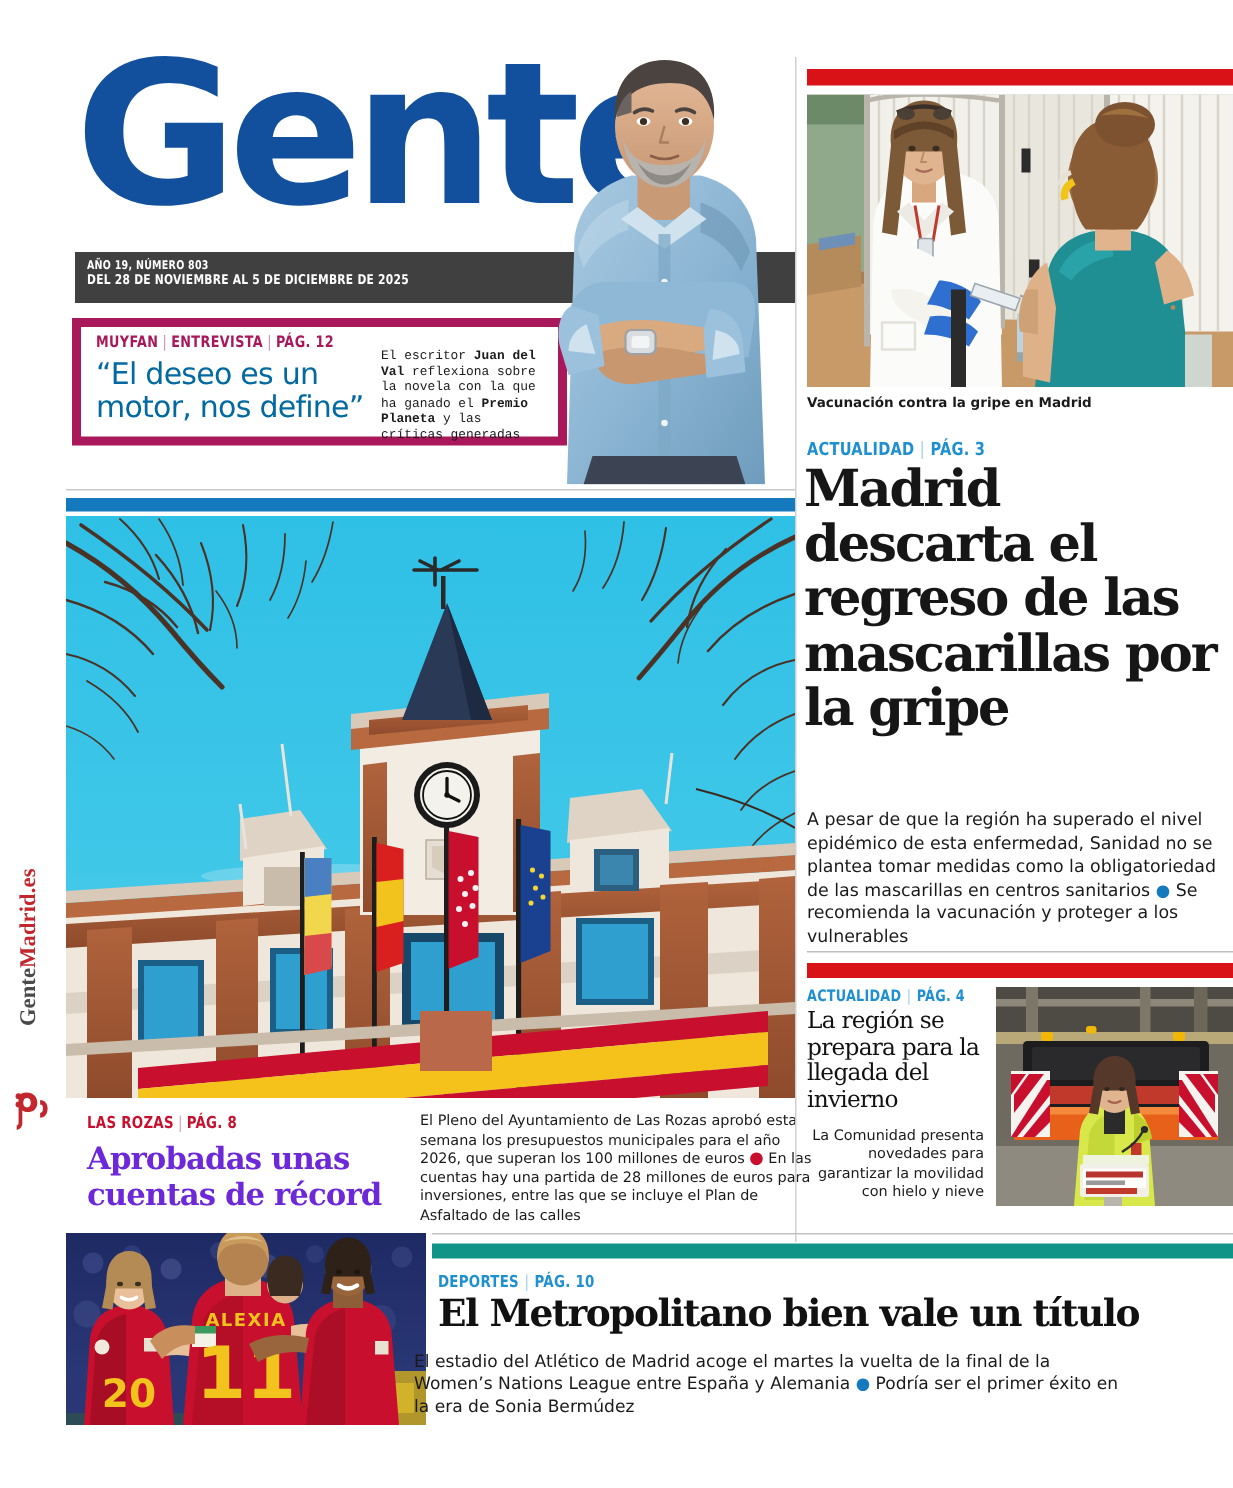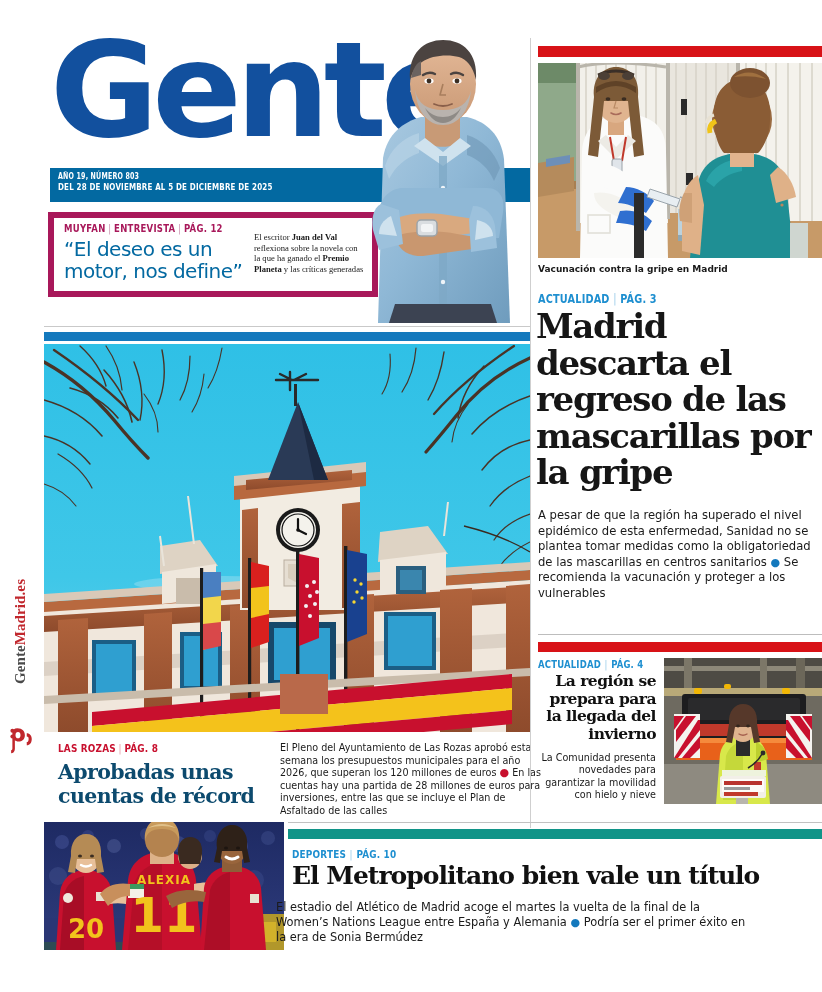--- a/index.html
+++ b/index.html
@@ -47,21 +47,21 @@
     font-family:"DejaVu Sans", sans-serif;
     font-weight:700;
     font-size:132px;
     letter-spacing:-6px;
     color:#12509e;
     line-height:1;
     z-index:1;
   }
   .orange-bar{
     position:absolute;left:10px;top:130px;width:480px;height:34px;
-    background:#0369a1;z-index:2;
+    background:#404040;z-index:2;
   }
   .orange-bar .issue{
     position:absolute;left:8px;top:3px;
     color:#ffffff;
     font-size:8px;line-height:11px;
     font-weight:700;
     font-family:"DejaVu Sans Condensed","Liberation Sans",sans-serif;
     letter-spacing:.2px;
     text-transform:uppercase;
     transform:scaleX(.88);transform-origin:left top;
@@ -115,21 +115,21 @@
   }
   .kicker .sep{color:#c98fae;font-weight:400;padding:0 3px;}
   .muyfan-title{
     margin-top:4px;
     font-family:"DejaVu Sans", sans-serif;
     font-weight:400;font-size:20px;line-height:22px;color:#0369a1;
     letter-spacing:-.5px;width:190px;
   }
   .muyfan-deck{
     position:absolute;right:8px;top:14px;width:110px;
-    font-family:Liberation Serif, serif;
+    font-family:Liberation Mono, monospace;
     font-size:8.6px;line-height:10.6px;color:#1a1a1a;
   }
   .muyfan-deck b{font-weight:700;}
 
   
   .blue-bar{position:absolute;left:44px;top:332px;width:486px;height:9px;background:#1479bd;}
   .thin-rule-top{position:absolute;left:44px;top:326px;width:486px;height:1px;background:#c9c9c9;}
   .mainphoto{
     position:absolute;left:44px;top:344px;width:486px;height:388px;
     overflow:hidden;background:#2bb6dd;
@@ -139,21 +139,21 @@
   .lasrozas{position:absolute;left:58px;top:742px;width:486px;height:78px;}
   .lr-kicker{
     font-family:"DejaVu Sans Condensed","Liberation Sans",sans-serif;
     font-weight:700;font-size:11px;color:#c8102e;letter-spacing:.2px;
     transform:scaleX(.9);transform-origin:left center;white-space:nowrap;
   }
   .lr-kicker .sep{color:#e79aa7;font-weight:400;padding:0 3px;}
   .lr-title{
     margin-top:5px;width:220px;
     font-family:"DejaVu Serif", serif;
-    font-weight:700;font-size:20.5px;line-height:24px;color:#0c4a6e;
+    font-weight:700;font-size:20.5px;line-height:24px;color:#6d28d9;
     letter-spacing:-.6px;
   }
   .lr-body{
     position:absolute;left:222px;top:0;width:264px;
     font-family:"DejaVu Sans", sans-serif;
     font-size:9.6px;line-height:12.6px;color:#1a1a1a;
     text-align:left;
   }
   .dot-red{color:#c8102e;font-size:11px;line-height:0;}
   .dot-blue{color:#1479bd;font-size:11px;line-height:0;}
@@ -177,39 +177,38 @@
   .act-kicker .sep{color:#9dcdea;font-weight:400;padding:0 4px;}
   .main-headline{
     position:absolute;left:536px;top:308px;width:288px;
     font-family:"DejaVu Serif", serif;
     font-weight:700;
     font-size:34px;line-height:36.5px;
     letter-spacing:-1.3px;
     color:#161616;
   }
   .main-deck{
-    position:absolute;left:538px;top:508px;width:284px;
+    position:absolute;left:538px;top:539px;width:284px;
     font-family:"DejaVu Sans", sans-serif;
     font-size:11.6px;line-height:15.6px;color:#1a1a1a;
   }
   .sep-rule{position:absolute;left:538px;top:634px;width:284px;height:1px;background:#bdbdbd;}
   .red-bar2{position:absolute;left:538px;top:642px;width:284px;height:10px;background:#d81217;}
   .sub-kicker{
     position:absolute;left:538px;top:658px;
     font-family:"DejaVu Sans Condensed","Liberation Sans",sans-serif;
     font-weight:700;font-size:10.5px;color:#1e8fd0;letter-spacing:.2px;
     transform:scaleX(.9);transform-origin:left center;white-space:nowrap;
   }
   .sub-kicker .sep{color:#9dcdea;font-weight:400;padding:0 4px;}
   .sub-title{
     position:absolute;left:538px;top:672px;width:118px;
     font-family:"DejaVu Serif", serif;
-    font-weight:700;font-size:15.5px;line-height:17.5px;color:#111;
+    font-weight:400;font-size:15.5px;line-height:17.5px;color:#111;
     letter-spacing:-.5px;
-    text-align:right;
   }
   .sub-deck{
     position:absolute;left:538px;top:752px;width:118px;
     font-family:"DejaVu Sans", sans-serif;
     font-size:9.6px;line-height:12.4px;color:#1a1a1a;text-align:right;
   }
   .sub-photo{
     position:absolute;left:664px;top:658px;width:158px;height:146px;
     overflow:hidden;background:#6d6a63;
   }
@@ -517,21 +516,21 @@
       <path d="M0 380 l486 -30 0 38 -486 0 z" fill="#cfc4b4" opacity=".0"></path>
     </svg>
   </div>
 
   <div class="lasrozas">
     <div class="lr-kicker">
       <span>LAS ROZAS</span><span class="sep">|</span><span>PÁG. 8</span>
     </div>
     <div class="lr-title">Aprobadas unas cuentas de récord</div>
     <div class="lr-body">
-      <span>El Pleno del Ayuntamiento de Las Rozas aprobó esta semana los presupuestos municipales para el año 2026, que superan los 120 millones de euros </span><span class="dot-red">●</span><span> En las cuentas hay una partida de 28 millones de euros para inversiones, entre las que se incluye el Plan de Asfaltado de las calles</span>
+      <span>El Pleno del Ayuntamiento de Las Rozas aprobó esta semana los presupuestos municipales para el año 2026, que superan los 100 millones de euros </span><span class="dot-red">●</span><span> En las cuentas hay una partida de 28 millones de euros para inversiones, entre las que se incluye el Plan de Asfaltado de las calles</span>
     </div>
   </div>
 
   <div class="col-divider"></div>
   <div class="red-bar"></div>
 
   <div class="vacphoto">
     <svg viewBox="0 0 284 195" width="284" height="195" preserveAspectRatio="xMidYMid slice" aria-hidden="true">
       <rect width="284" height="195" fill="#cfd8cb"></rect>
 

